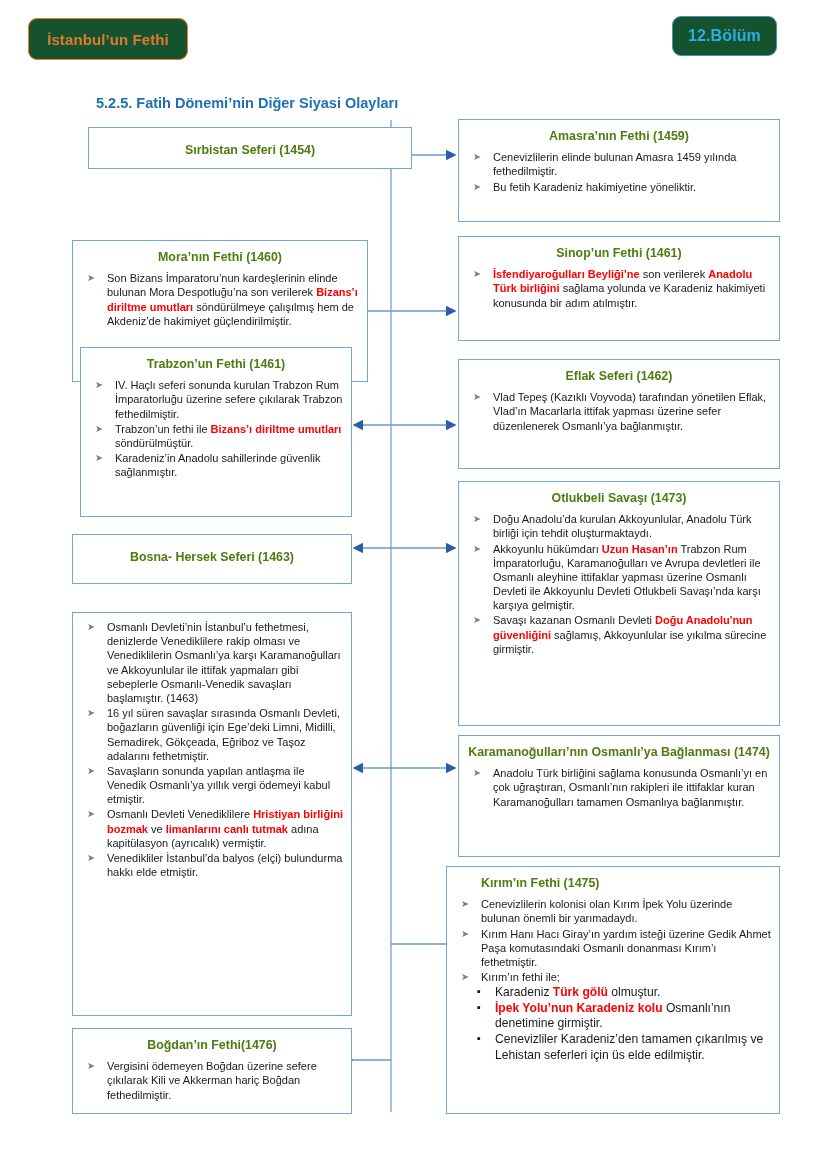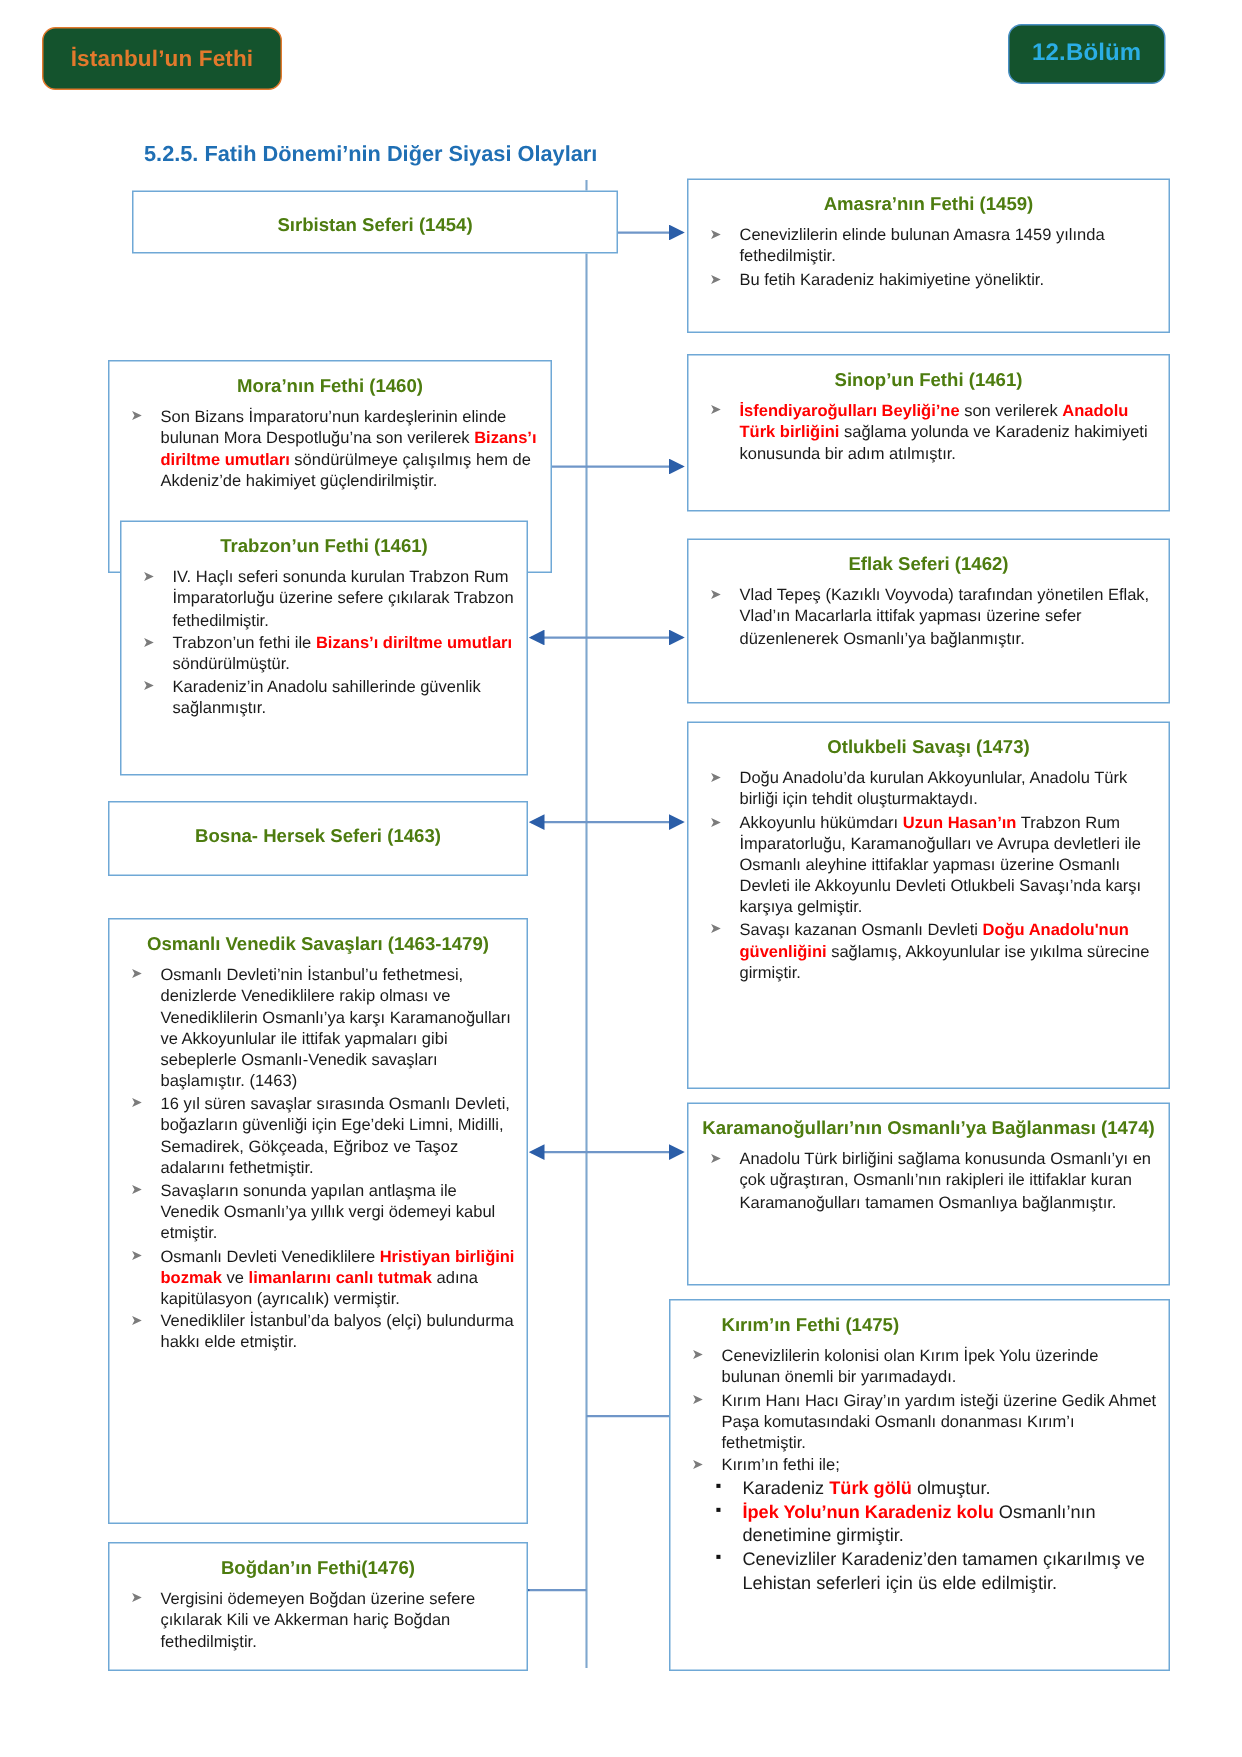--- a/index.html
+++ b/index.html
@@ -109,21 +109,20 @@
       <li><span>Trabzon’un fethi ile </span><span class="hl">Bizans’ı diriltme umutları</span><span> söndürülmüştür.</span></li>
       <li><span>Karadeniz’in Anadolu sahillerinde güvenlik sağlanmıştır.</span></li>
     </ul>
 </div>
 
 <div class="box title-only" style="left:72px;top:534px;width:280px;height:50px;">
   <div class="bx-title">Bosna- Hersek Seferi (1463)</div>
 </div>
 
 <div class="box" style="left:72px;top:612px;width:280px;height:404px;">
-  <div class="bx-title">Osmanlı Venedik Savaşları (1463-1479)</div>
   <ul class="bl">
       <li><span>Osmanlı Devleti’nin İstanbul’u fethetmesi, denizlerde Venediklilere rakip olması ve Venediklilerin Osmanlı’ya karşı Karamanoğulları ve Akkoyunlular ile ittifak yapmaları gibi sebeplerle Osmanlı-Venedik savaşları başlamıştır. (1463)</span></li>
       <li><span>16 yıl süren savaşlar sırasında Osmanlı Devleti, boğazların güvenliği için Ege’deki Limni, Midilli, Semadirek, Gökçeada, Eğriboz ve Taşoz adalarını fethetmiştir.</span></li>
       <li><span>Savaşların sonunda yapılan antlaşma ile Venedik Osmanlı’ya yıllık vergi ödemeyi kabul etmiştir.</span></li>
       <li><span>Osmanlı Devleti Venediklilere </span><span class="hl">Hristiyan birliğini bozmak</span><span> ve </span><span class="hl">limanlarını canlı tutmak</span><span> adına kapitülasyon (ayrıcalık) vermiştir.</span></li>
       <li><span>Venedikliler İstanbul’da balyos (elçi) bulundurma hakkı elde etmiştir.</span></li>
     </ul>
 </div>
 
 <div class="box" style="left:72px;top:1028px;width:280px;height:86px;">

